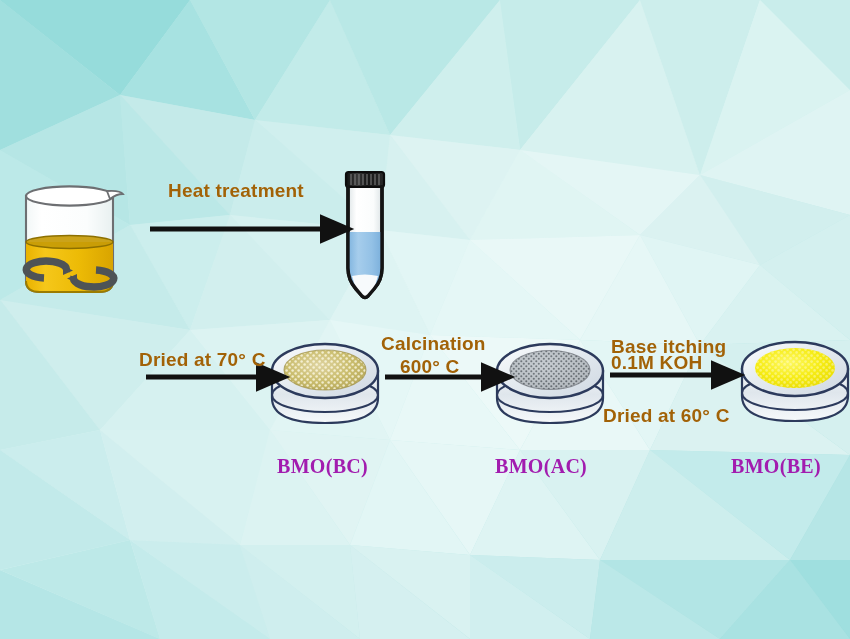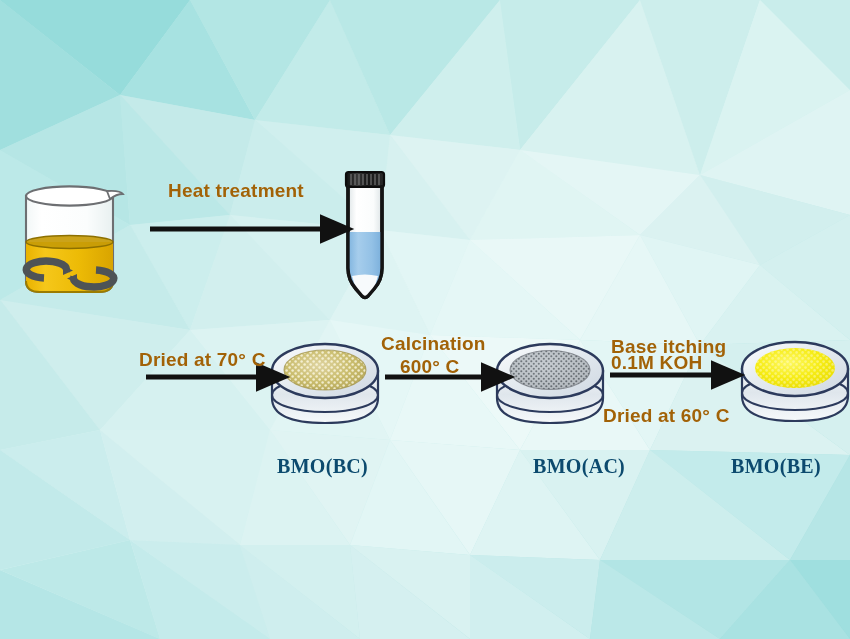--- a/index.html
+++ b/index.html
@@ -27,21 +27,21 @@
     letter-spacing:.2px;
     text-shadow:0 0 1px rgba(255,255,255,.45);
   }
   .lbl.sz19{font-size:19px;}
 
   .caption{
     position:absolute;
     font-family:"Liberation Serif", serif;
     font-weight:bold;
     font-size:20px;
-    color:#0c4a6e;
+    color:#a21caf;
     white-space:nowrap;
     letter-spacing:.3px;
   }
 </style>
 </head>
 <body>
 
 <div id="stage">
 
   <svg id="bg" viewBox="0 0 850 639" preserveAspectRatio="none">
@@ -289,16 +289,16 @@
   <div class="lbl sz19" style="left:139px;top:349px;">Dried at 70° C</div>
 
   <div class="lbl sz19" style="left:381px;top:333px;">Calcination</div>
   <div class="lbl sz19" style="left:400px;top:356px;">600° C</div>
 
   <div class="lbl sz19" style="left:611px;top:336px;text-align:center;">Base itching</div>
   <div class="lbl sz19" style="left:611px;top:352px;">0.1M KOH</div>
   <div class="lbl sz19" style="left:603px;top:405px;text-align:center;">Dried at 60° C</div>
 
   <div class="caption" style="left:277px;top:455px;">BMO(BC)</div>
-  <div class="caption" style="left:533px;top:455px;">BMO(AC)</div>
+  <div class="caption" style="left:495px;top:455px;">BMO(AC)</div>
   <div class="caption" style="left:731px;top:455px;text-align:center;">BMO(BE)</div>
 
 </div>
 
 </body></html>

